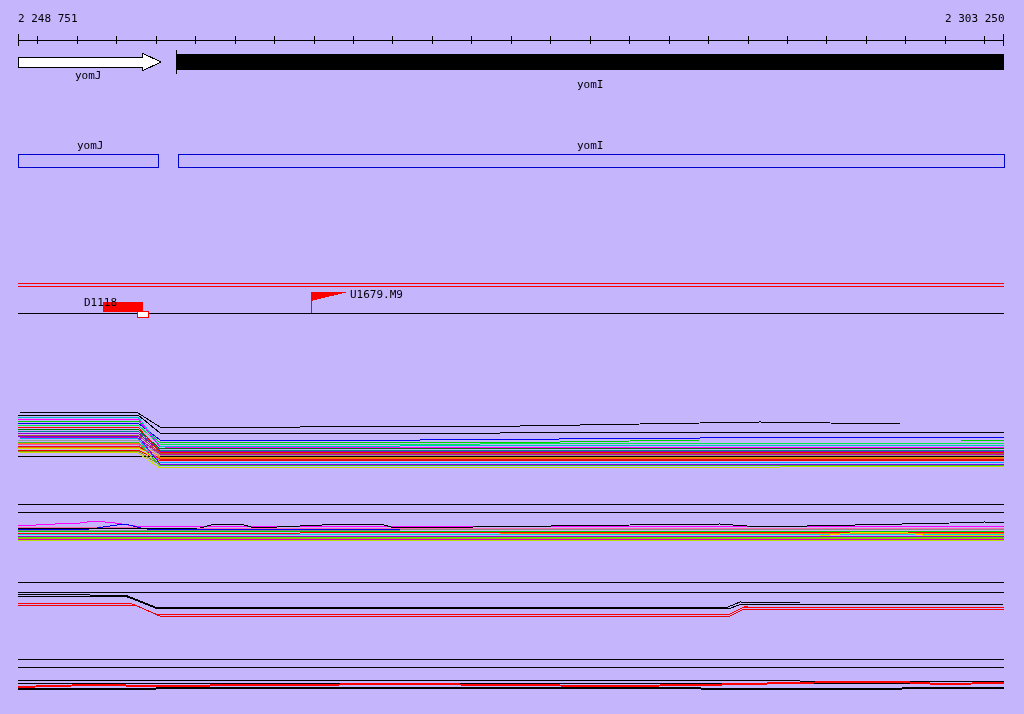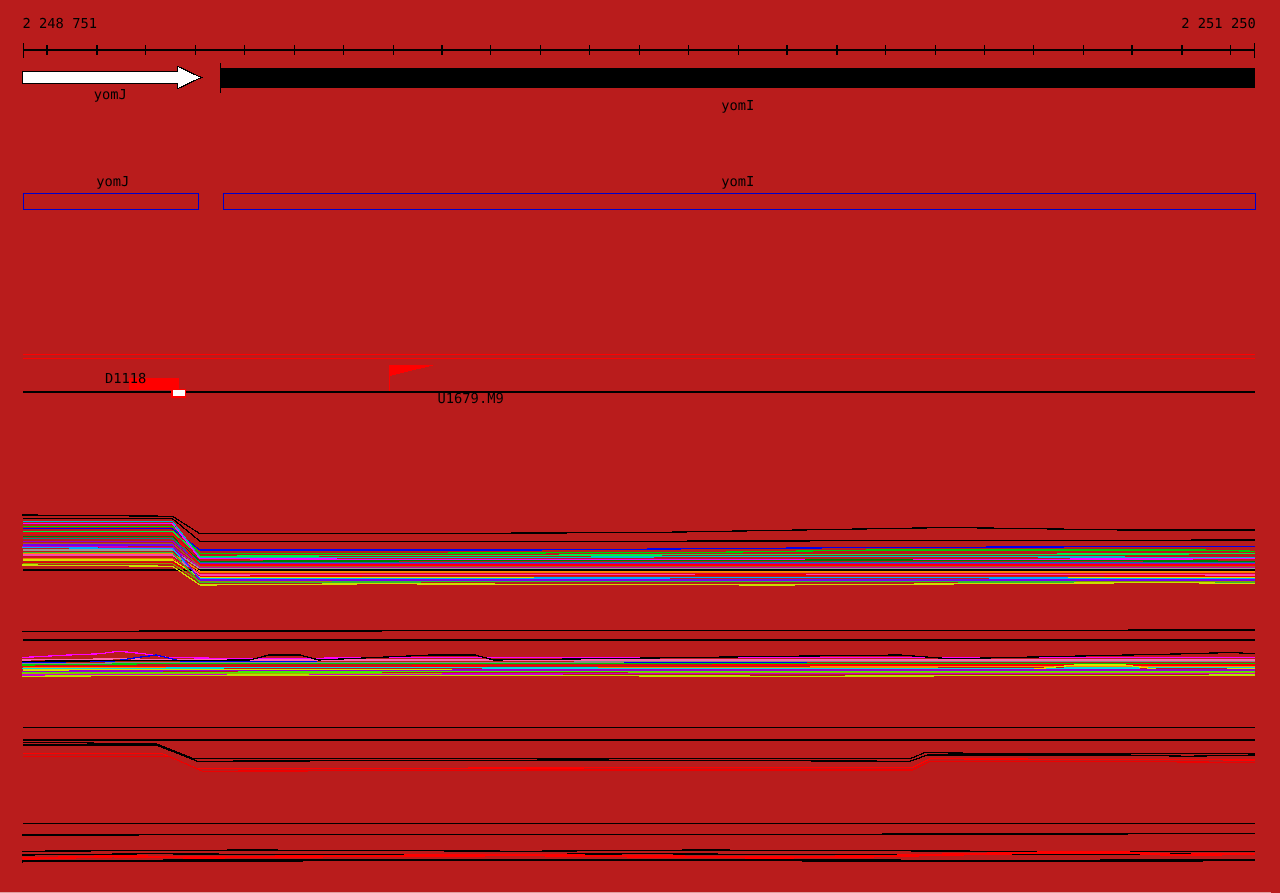--- a/index.html
+++ b/index.html
@@ -1,29 +1,29 @@
 <!DOCTYPE html>
 <html><head>
 <meta charset="utf-8">
 <style>
   html,body{margin:0;padding:0;background:#ffffff;}
   #canvas{
-    position:relative;width:1024px;height:714px;background:#b91c1c;overflow:hidden;
+    position:relative;width:1024px;height:714px;background:#c4b5fd;overflow:hidden;
     font-family:"DejaVu Sans Mono","Liberation Mono",monospace;font-size:11px;color:#000;
   }
   #gfx{position:absolute;left:0;top:0;}
   .lbl{position:absolute;white-space:pre;line-height:11px;}
   #lbl-start{left:18px;top:13px;}
   #lbl-end{left:945px;top:13px;}
   #lbl-gene-arrow{left:75px;top:70px;}
   #lbl-gene-bar{left:577px;top:79px;}
   #lbl-box-left{left:77px;top:140px;}
   #lbl-box-right{left:577px;top:140px;}
   #lbl-feat1{left:84px;top:297px;}
-  #lbl-feat2{left:350px;top:289px;margin-top:24px;}
+  #lbl-feat2{left:350px;top:289px;}
 </style>
 </head>
 <body>
 
 <div id="canvas">
   <svg id="gfx" width="1024" height="714" shape-rendering="crispEdges">
       <g stroke="#000" stroke-width="1">
         <line x1="18" y1="40" x2="1004" y2="40"></line>
         <line x1="37.5" y1="36" x2="37.5" y2="44"></line>
         <line x1="77.5" y1="36" x2="77.5" y2="44"></line>
@@ -132,21 +132,21 @@
         <polyline points="18,659 1004,659" stroke="#000000" stroke-width="1"></polyline>
         <polyline points="18,668 1004,667" stroke="#000000" stroke-width="1"></polyline>
         <polyline points="18,681 200,680 420,681 560,680 800,681 1004,681" stroke="#000000" stroke-width="1"></polyline>
         <polyline points="18,684 120,683 300,684 520,683 700,684 1004,683" stroke="#000000" stroke-width="1"></polyline>
         <polyline points="18,687 90,685 160,686 260,685 420,684 500,685 620,686 700,685 790,683 840,682 900,682 940,684 1004,683" stroke="#ff0000" stroke-width="2"></polyline>
         <polyline points="18,689 300,688 600,688 800,689 1004,688" stroke="#000000" stroke-width="2"></polyline>
       </g>
     </svg>
 
   <span class="lbl" id="lbl-start">2 248 751</span>
-  <span class="lbl" id="lbl-end">2 251 250</span>
+  <span class="lbl" id="lbl-end">2 303 250</span>
 
   <span class="lbl" id="lbl-gene-arrow">yomJ</span>
   <span class="lbl" id="lbl-gene-bar">yomI</span>
 
   <span class="lbl" id="lbl-box-left">yomJ</span>
   <span class="lbl" id="lbl-box-right">yomI</span>
 
   <span class="lbl" id="lbl-feat1">D1118</span>
   <span class="lbl" id="lbl-feat2">U1679.M9</span>
 </div>

